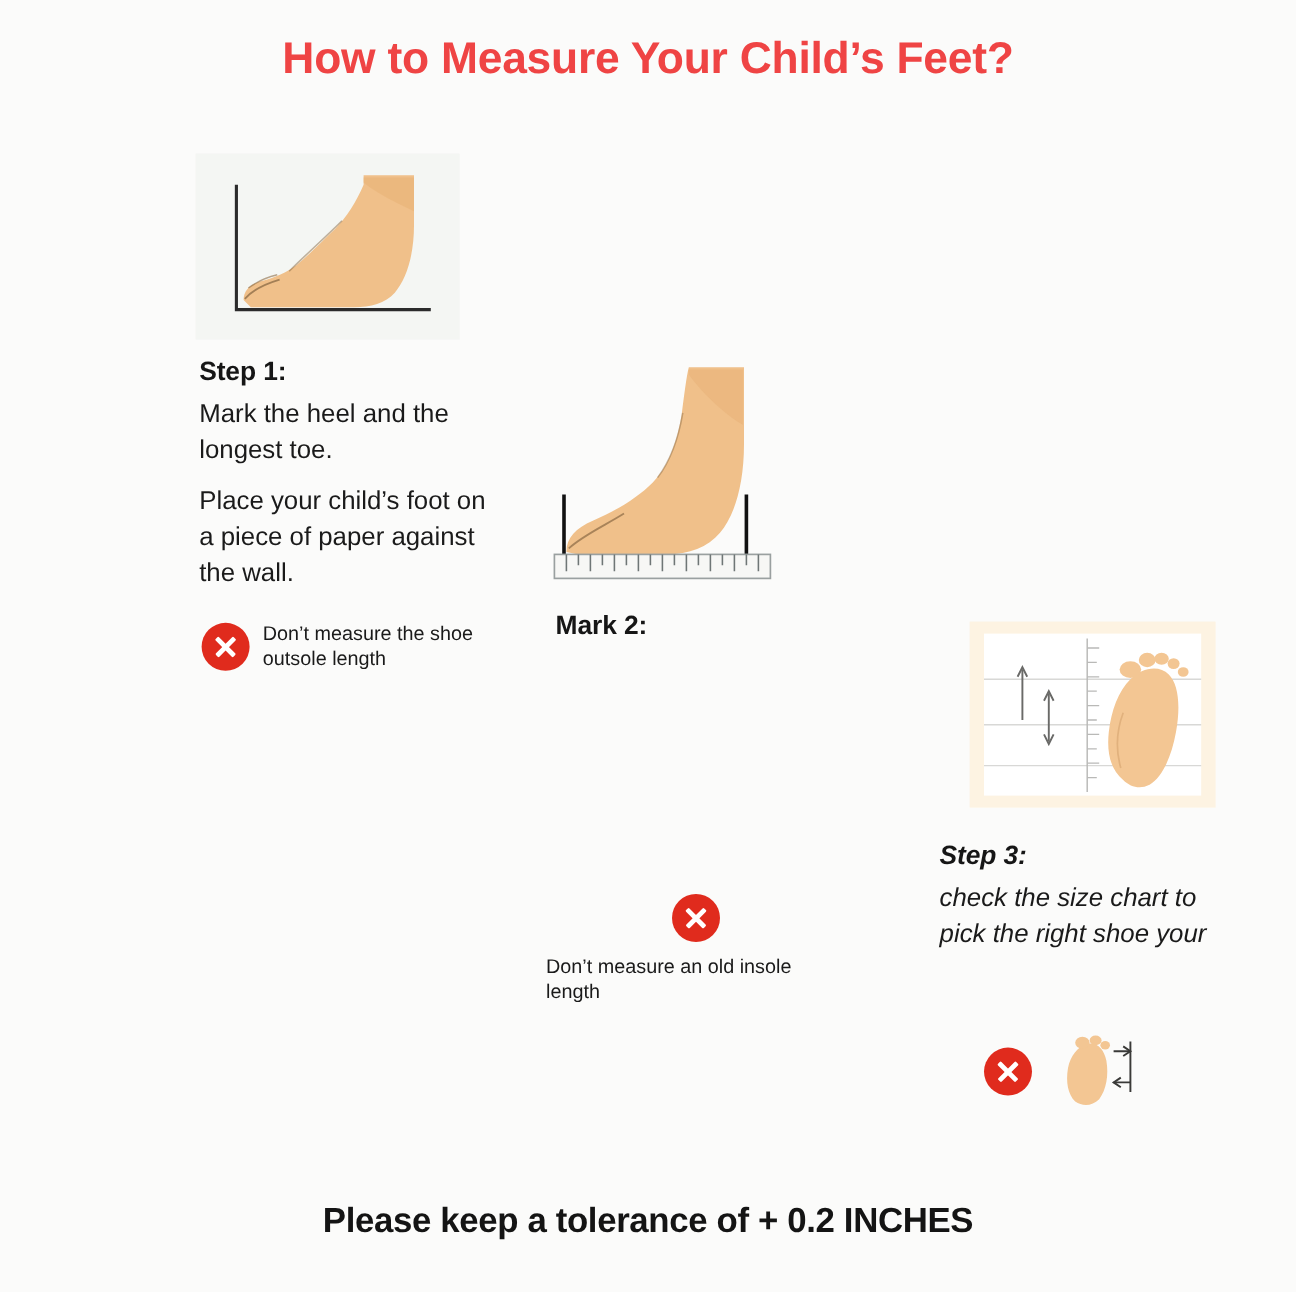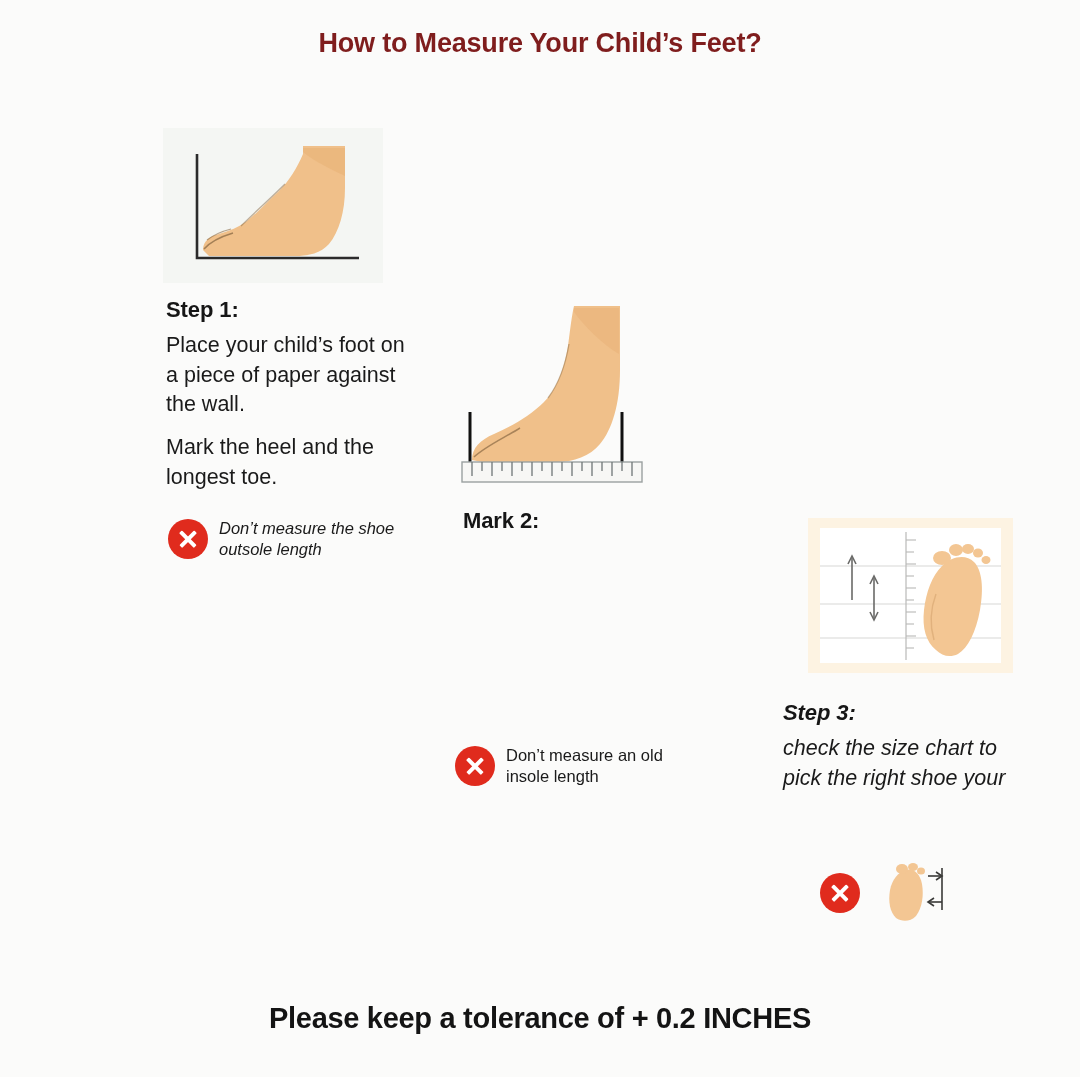--- a/index.html
+++ b/index.html
@@ -21,23 +21,23 @@
     inset: 0;
   }
 
   
   .title {
     position: absolute;
     top: 28px;
     left: 0;
     width: 1080px;
     text-align: center;
-    font-size: 27px;
+    font-size: 37px;
     font-weight: bold;
-    color: #7f1d1d;
+    color: #ef4444;
     letter-spacing: -0.2px;
   }
 
   
   .step-heading {
     font-size: 22px;
     font-weight: bold;
     color: #161616;
     margin: 0 0 8px 0;
     letter-spacing: -0.1px;
@@ -100,21 +100,20 @@
     position: absolute;
     left: 166px;
     top: 297px;
     width: 250px;
   }
   #step1-warn {
     position: absolute;
     left: 168px;
     top: 518px;
     width: 230px;
-    font-style: italic;
   }
 
   
   #step2-image {
     position: absolute;
     left: 452px;
     top: 300px;
     width: 225px;
     height: 185px;
   }
@@ -122,20 +121,21 @@
     position: absolute;
     left: 463px;
     top: 508px;
     width: 320px;
   }
   #step2-warn {
     position: absolute;
     left: 455px;
     top: 745px;
     width: 250px;
+    flex-direction: column;
   }
 
   
   #step3-image {
     position: absolute;
     left: 808px;
     top: 518px;
     width: 205px;
     height: 155px;
     background: #fdf6e8;
@@ -201,22 +201,22 @@
 
       <path d="M41 121 C49 112, 60 108, 70 105" stroke="#8a6a44" stroke-width="1.5" fill="none" opacity="0.75"></path>
       <path d="M44 112 C52 106, 60 103, 68 101" stroke="#8a6a44" stroke-width="1.2" fill="none" opacity="0.6"></path>
       <path d="M78 98 C92 84, 108 70, 122 56" stroke="#8a6a44" stroke-width="1.3" fill="none" opacity="0.5"></path>
     </svg>
   </div>
 
   <div id="step1-text">
     <div class="step-heading">Step 1:</div>
     <div class="step-body">
+      <p>Mark the heel and the longest toe.</p>
       <p>Place your child’s foot on a piece of paper against the wall.</p>
-      <p>Mark the heel and the longest toe.</p>
     </div>
   </div>
 
   <div id="step1-warn" class="warn">
     <div class="warn-circle"></div>
     <div class="warn-text">Don’t measure the shoe outsole length</div>
   </div>
 
   <div id="step2-image">
     <svg width="225" height="185" viewBox="0 0 225 185">

